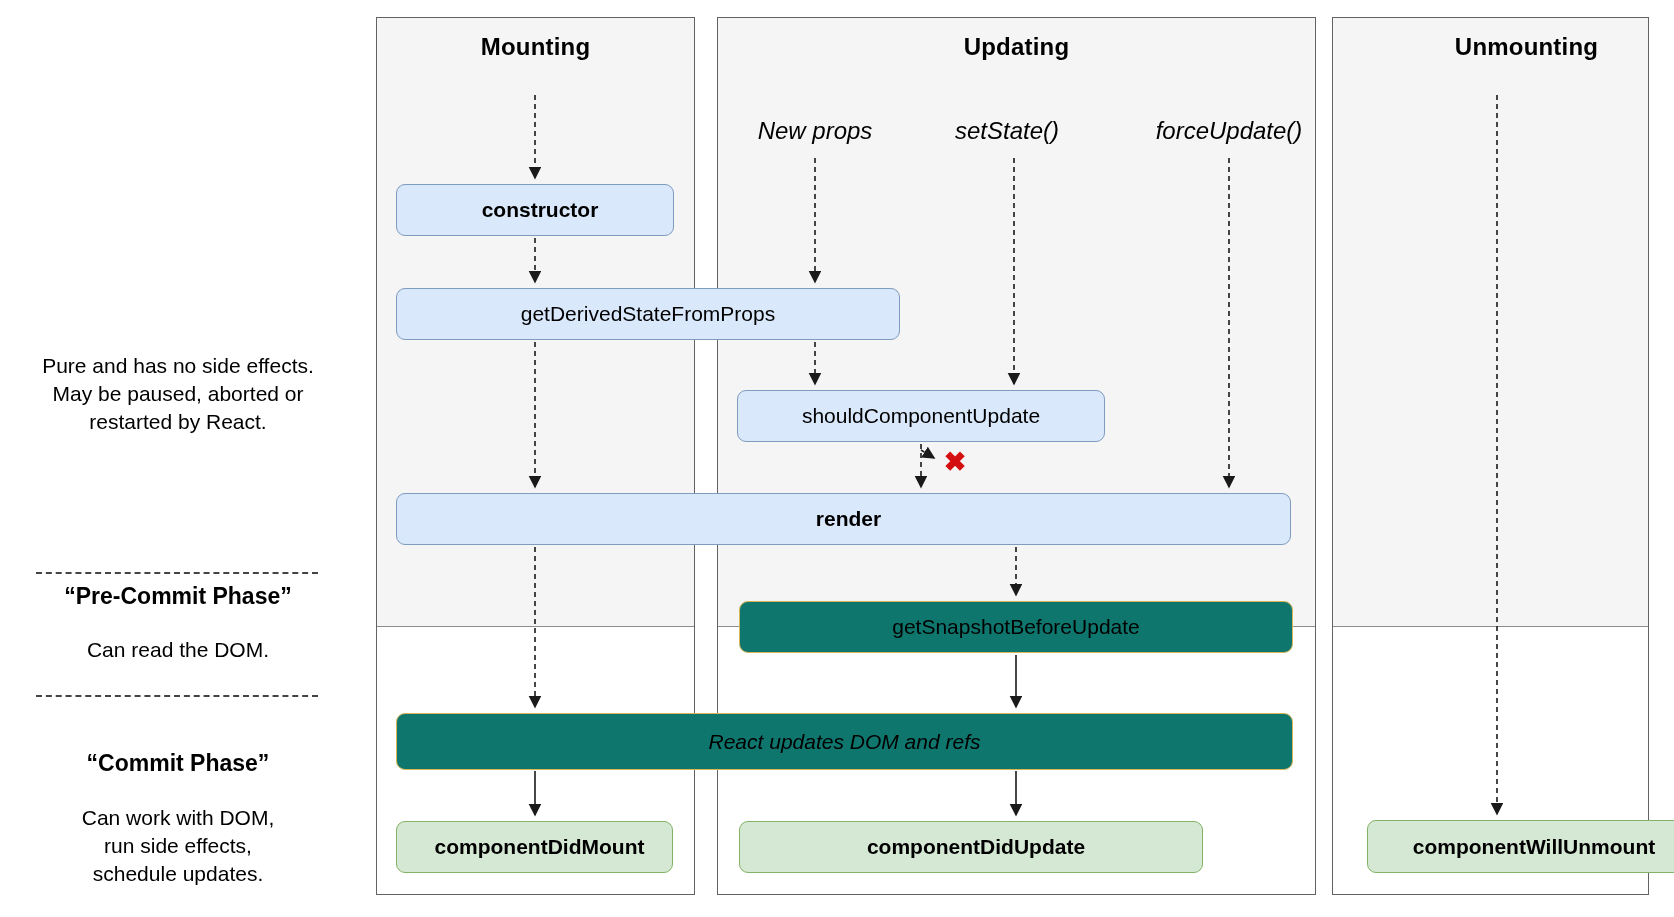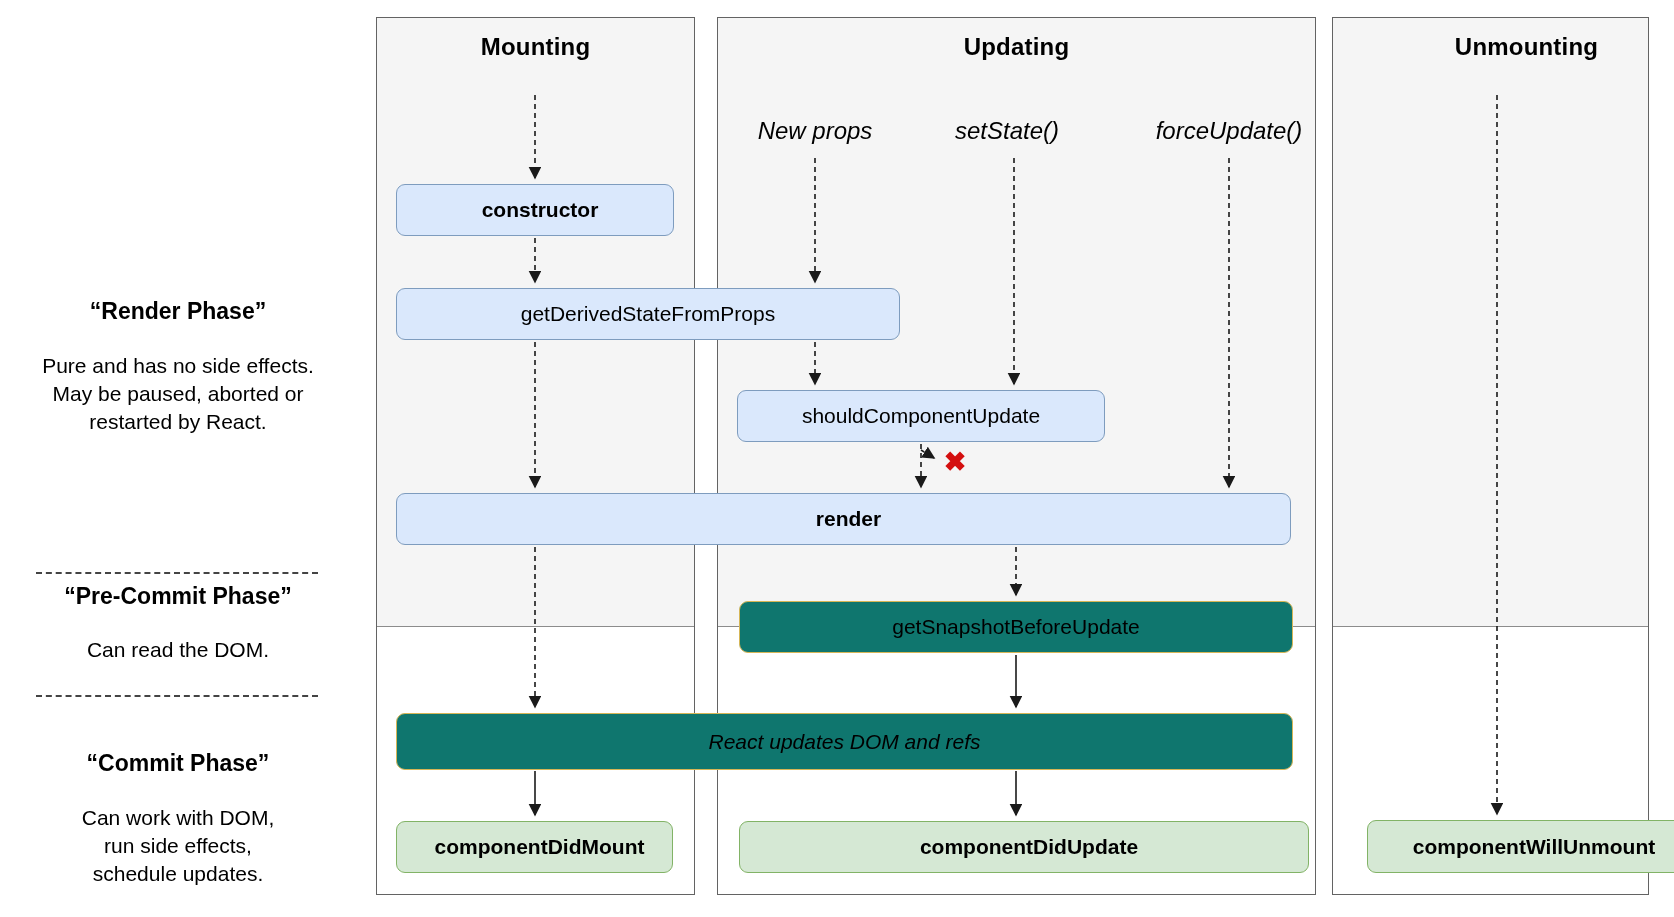--- a/index.html
+++ b/index.html
@@ -33,21 +33,21 @@
   .bold   { font-weight:bold;padding-left:10px; }
   .italic { font-style:italic; }
 
   #n-constructor { left:396px; top:184px; width:278px; height:52px; }
   #n-gdsfp       { left:396px; top:288px; width:504px; height:52px; }
   #n-scu         { left:737px; top:390px; width:368px; height:52px; }
   #n-render      { left:396px; top:493px; width:895px; height:52px; }
   #n-gsbu        { left:739px; top:601px; width:554px; height:52px; }
   #n-reactdom    { left:396px; top:713px; width:897px; height:57px; }
   #n-cdm         { left:396px; top:821px; width:277px; height:52px; }
-  #n-cdu         { left:739px; top:821px; width:570px; height:52px; }
+  #n-cdu         { left:739px; top:821px; width:464px; height:52px; }
   #n-cwu         { left:1367px; top:820px; width:324px; height:53px; }
 
   
   .phase-title { position:absolute; left:10px; width:336px; text-align:center; font-size:23px; font-weight:bold; }
   .phase-desc  { position:absolute; left:10px; width:336px; text-align:center; font-size:21px; line-height:28px; white-space:pre-line; }
   #ph-render-title { top:298px; }
   #ph-render-desc  { top:352px; }
   #ph-precommit-title { top:583px; }
   #ph-precommit-desc  { top:636px; }
   #ph-commit-title { top:750px; }
@@ -115,21 +115,20 @@
   <div class="node blue bold" id="n-constructor">constructor</div>
   <div class="node blue" id="n-gdsfp">getDerivedStateFromProps</div>
   <div class="node blue" id="n-scu">shouldComponentUpdate</div>
   <div class="node blue bold" id="n-render">render</div>
   <div class="node yellow" id="n-gsbu">getSnapshotBeforeUpdate</div>
   <div class="node yellow italic" id="n-reactdom">React updates DOM and refs</div>
   <div class="node green bold" id="n-cdm">componentDidMount</div>
   <div class="node green bold" id="n-cdu">componentDidUpdate</div>
   <div class="node green bold" id="n-cwu">componentWillUnmount</div>
 
-  <div class="phase-title" id="ph-render-title">“Render Phase”</div>
   <div class="phase-desc" id="ph-render-desc">Pure and has no side effects.
 May be paused, aborted or
 restarted by React.</div>
   <hr class="phase-divider" id="div1">
   <div class="phase-title" id="ph-precommit-title">“Pre-Commit Phase”</div>
   <div class="phase-desc" id="ph-precommit-desc">Can read the DOM.</div>
   <hr class="phase-divider" id="div2">
   <div class="phase-title" id="ph-commit-title">“Commit Phase”</div>
   <div class="phase-desc" id="ph-commit-desc">Can work with DOM,
 run side effects,

